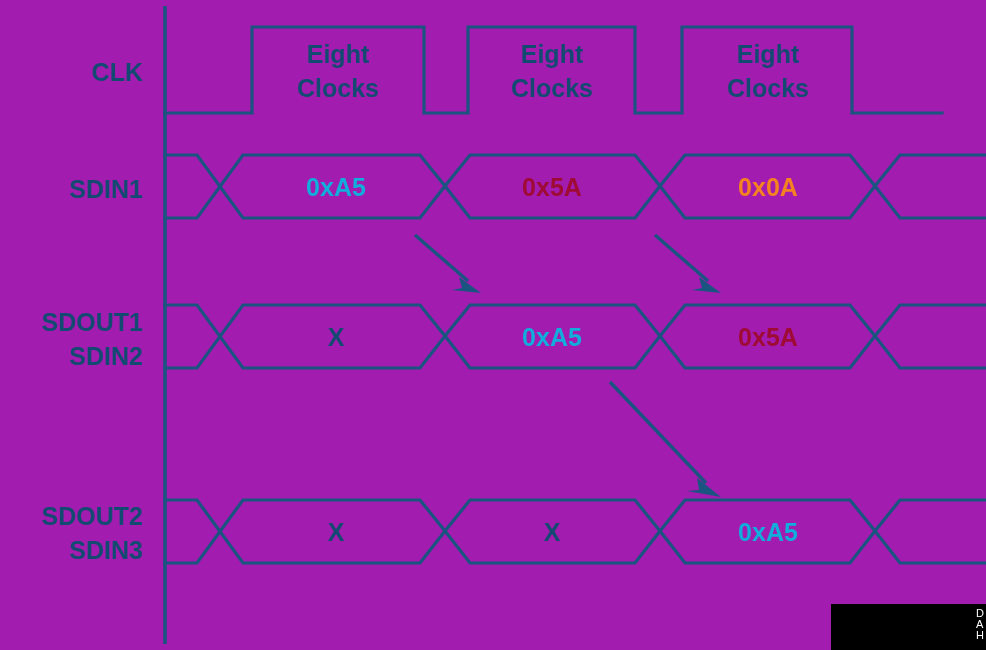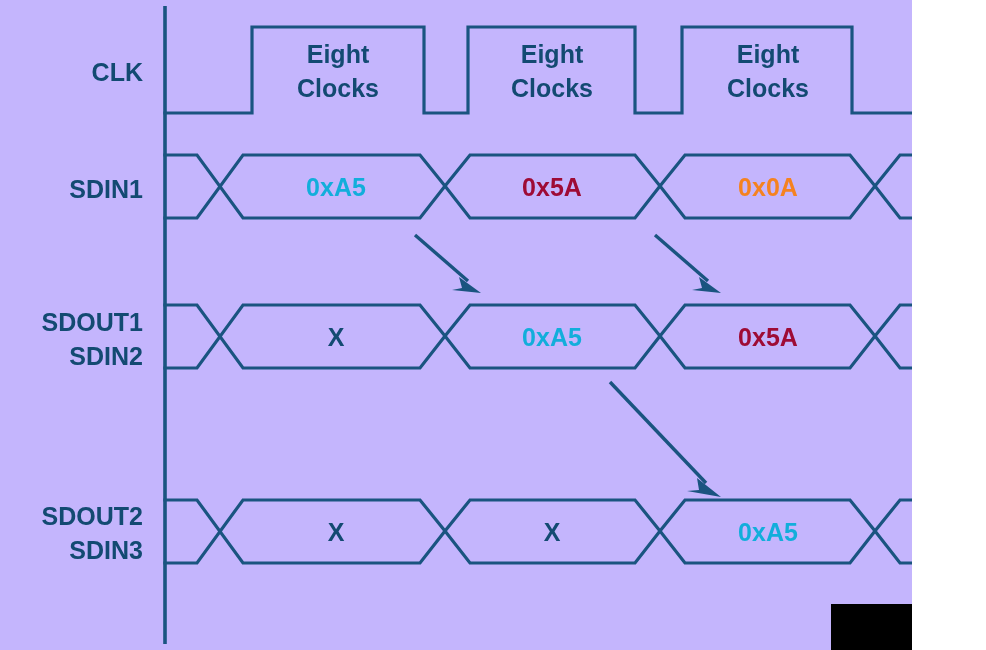--- a/index.html
+++ b/index.html
@@ -6,23 +6,23 @@
   html, body {
     margin: 0;
     padding: 0;
     background: #ffffff;
   }
   body {
     font-family: "Liberation Sans", sans-serif;
   }
   #diagram-root {
     position: relative;
-    width: 912px;
+    width: 986px;
     height: 650px;
-    background: #c4b5fd;
+    background: #a21caf;
     overflow: hidden;
     text-decoration: underline;
   }
   #timing-svg {
     position: absolute;
     left: 0;
     top: 0;
     width: 986px;
     height: 650px;
     display: block;

